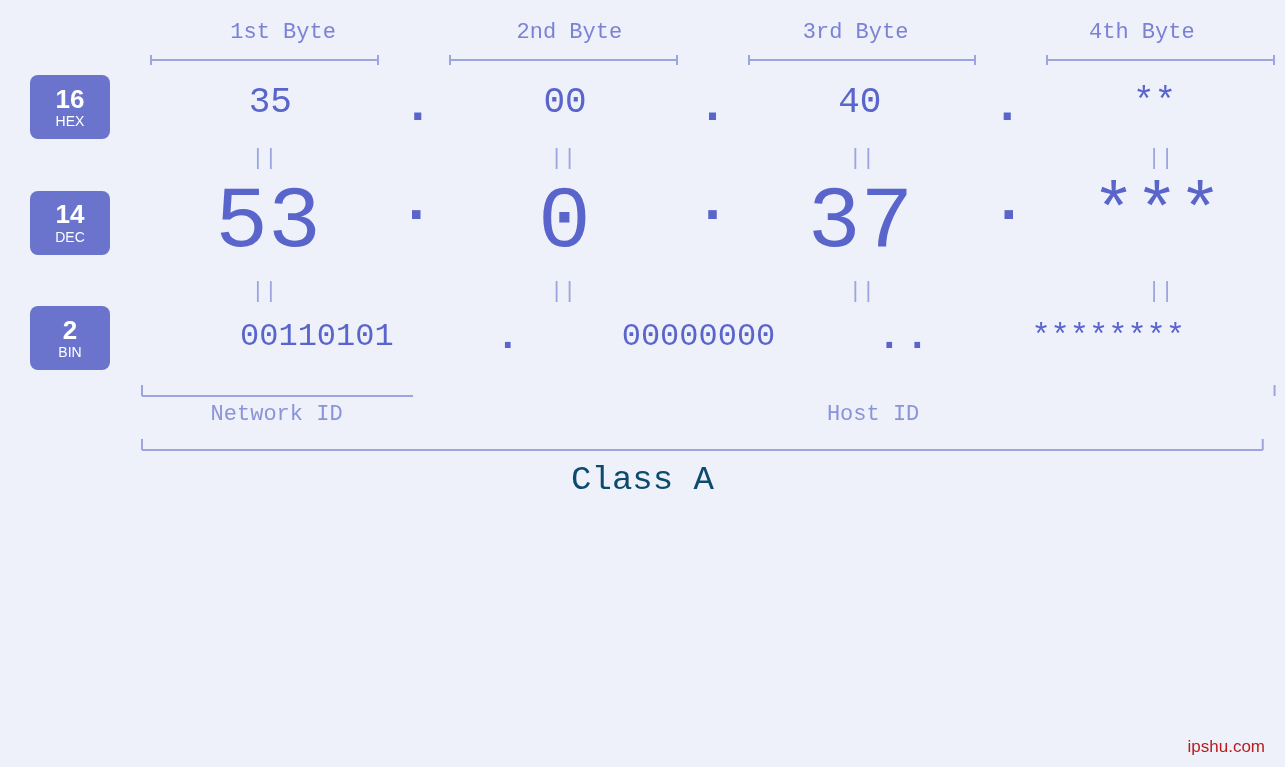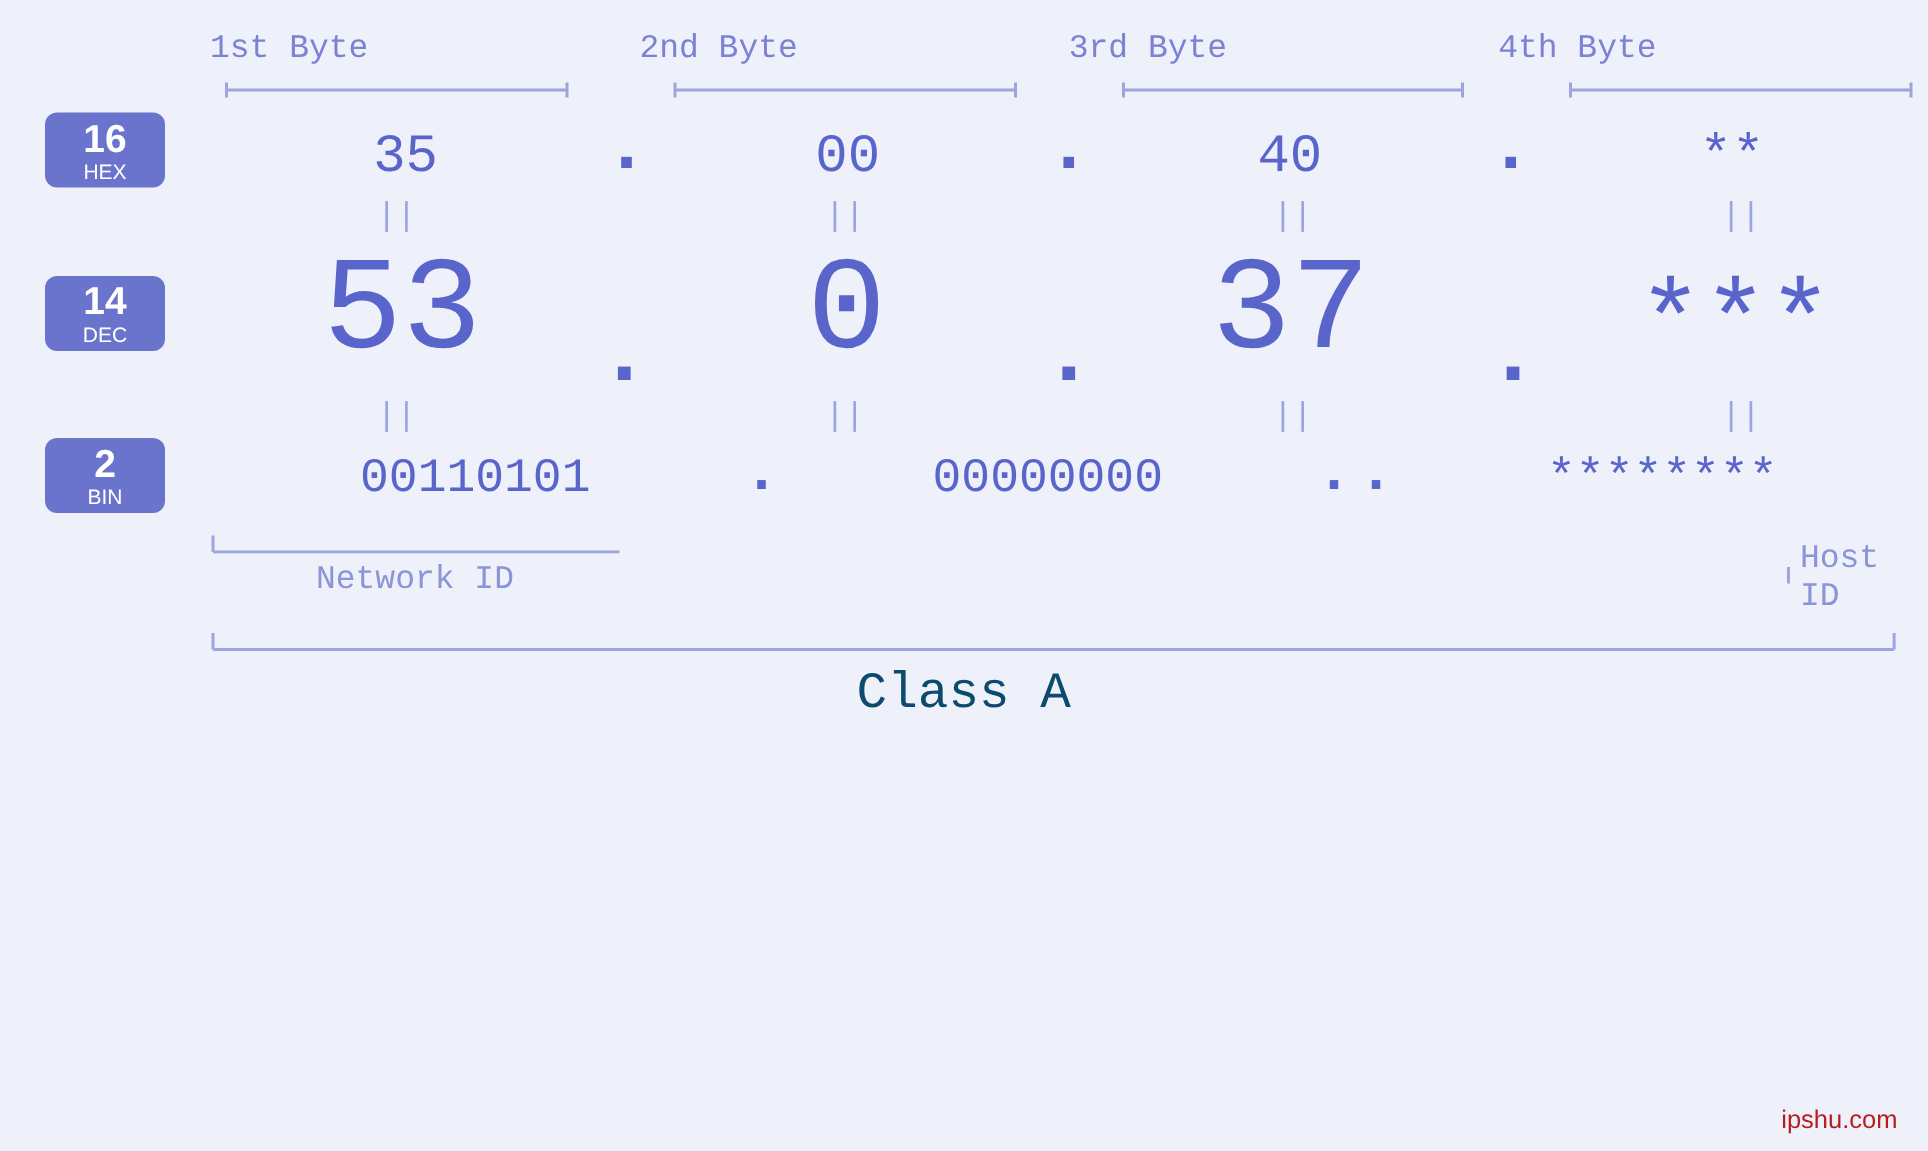--- a/index.html
+++ b/index.html
@@ -25,20 +25,21 @@
     
     .header-row {
       display: flex;
       padding-left: 140px;
       padding-top: 20px;
       margin-bottom: 10px;
     }
 
     .byte-col {
       flex: 1;
+      text-align: center;
       color: #7b82d4;
       font-size: 22px;
       font-family: 'Courier New', Courier, monospace;
     }
 
     
     .bracket-row {
       display: flex;
       padding-left: 140px;
       margin-bottom: 10px;
@@ -84,21 +85,21 @@
       display: flex;
       justify-content: center;
       align-items: center;
     }
 
     .label-badge {
       background-color: #6b74cc;
       color: white;
       border-radius: 8px;
       width: 80px;
-      height: 50px;
+      height: 64px;
       display: flex;
       flex-direction: column;
       align-items: center;
       justify-content: center;
     }
 
     .label-badge .num {
       font-size: 26px;
       font-weight: bold;
       line-height: 1.1;
@@ -106,21 +107,21 @@
     }
 
     .label-badge .base {
       font-size: 14px;
       font-family: Arial, sans-serif;
     }
 
     .values-row {
       display: flex;
       flex: 1;
-      align-items: flex-end;
+      align-items: flex-start;
     }
 
     .byte-value-cell {
       flex: 1;
       display: flex;
       align-items: center;
       justify-content: center;
     }
 
     .byte-value {
@@ -344,21 +345,21 @@
       <svg width="100%" height="14">
         <line x1="2" y1="2" x2="2" y2="13" stroke="#9da5e0" stroke-width="2"></line>
         <line x1="2" y1="13" x2="100%" y2="13" stroke="#9da5e0" stroke-width="2"></line>
 
       </svg>
       <span class="id-label">Network ID</span>
     </div>
 
     <div style="width:50px;"></div>
 
-    <div style="flex:3; display:flex; flex-direction:row; align-items:center;">
+    <div style="flex:3; display:flex; flex-direction:column; align-items:center;">
       <svg width="100%" height="14">
         <line x1="0" y1="13" x2="calc(100% - 2)" y2="13" stroke="#9da5e0" stroke-width="2"></line>
         <line x1="99%" y1="2" x2="99%" y2="13" stroke="#9da5e0" stroke-width="2"></line>
       </svg>
       <span class="id-label">Host ID</span>
     </div>
   </div>
 
   <div style="display:flex; padding-left:140px; padding-right:20px; margin-top:10px;">
     <svg width="100%" height="14">

